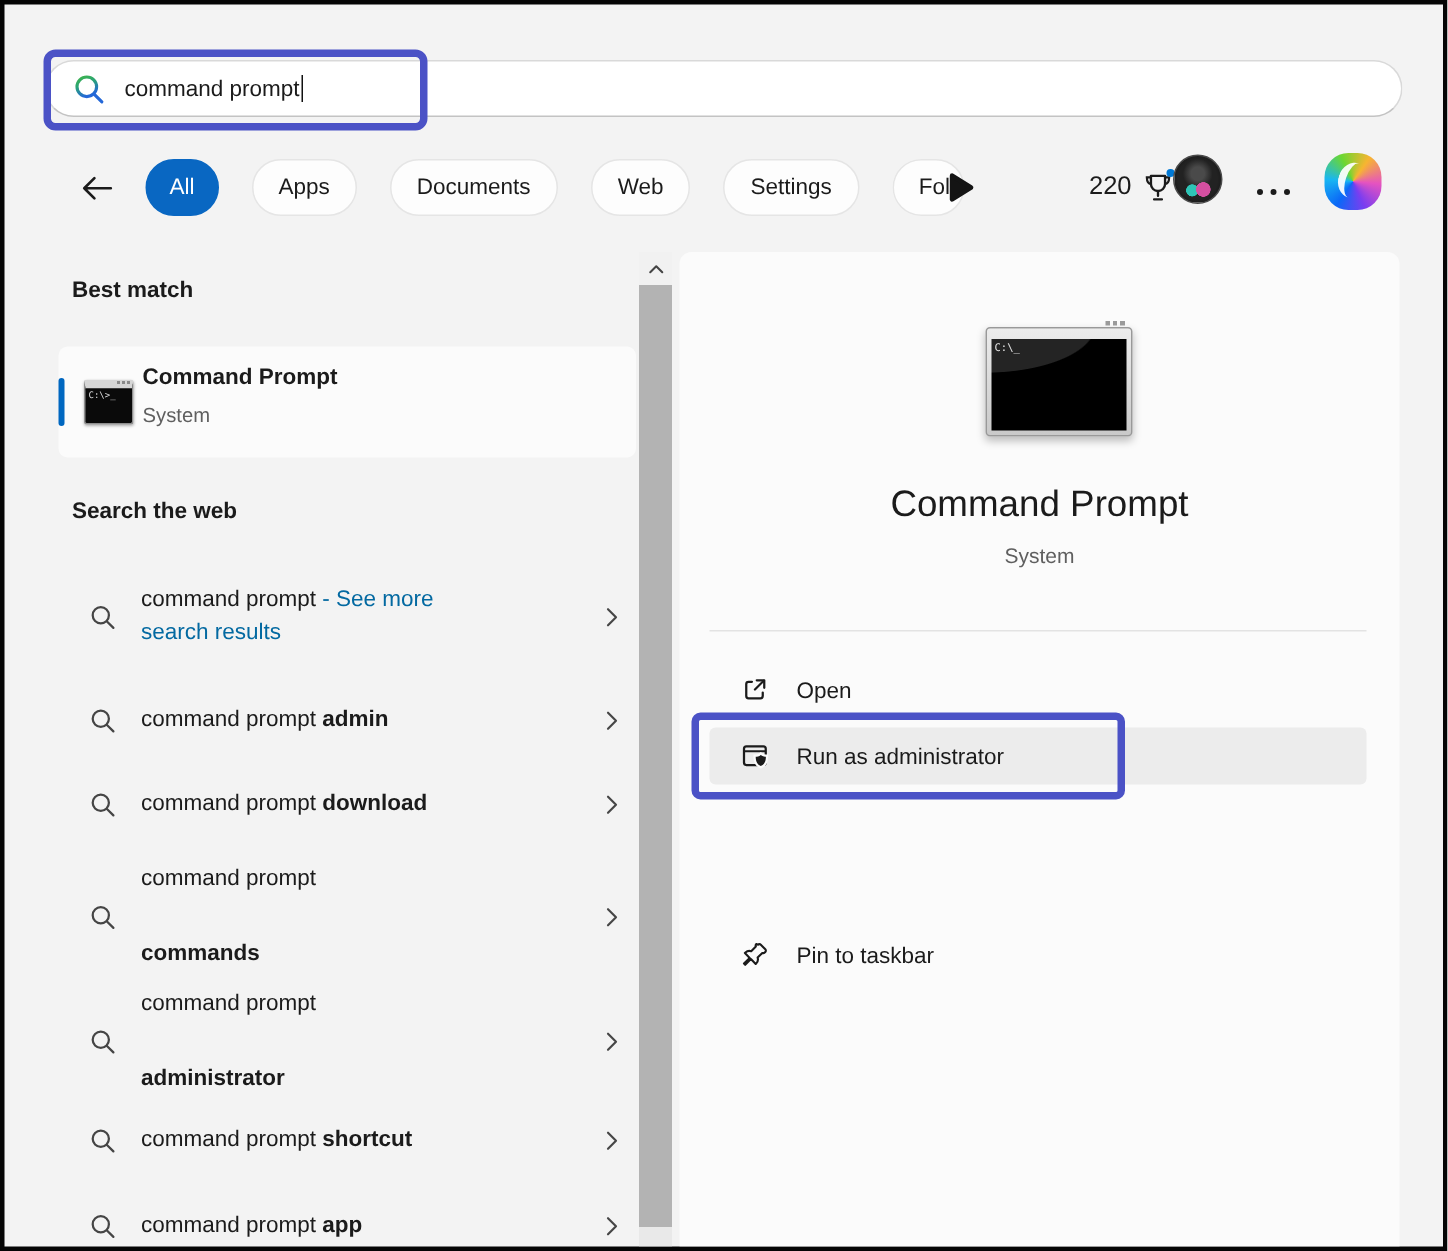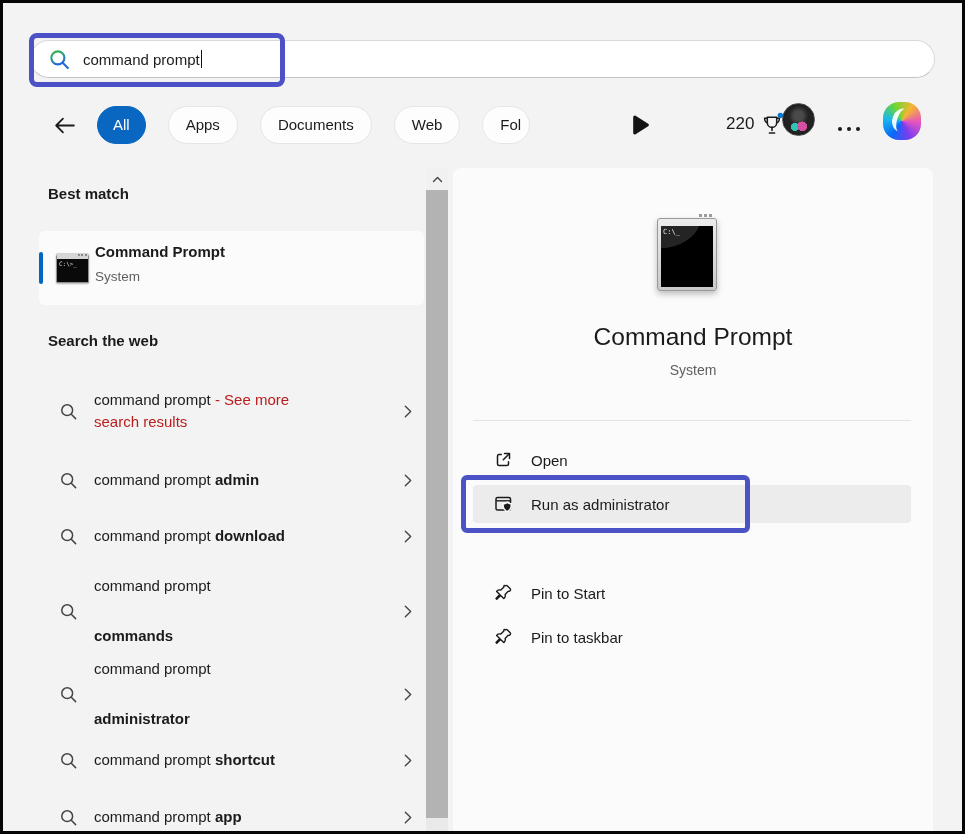--- a/index.html
+++ b/index.html
@@ -45,31 +45,31 @@
   .cmd-sm .p{position:absolute;left:2px;top:1px;font-family:"DejaVu Sans Mono",monospace;font-size:6px;color:#ddd;letter-spacing:0;}
   .cmd-sm .d{position:absolute;right:1px;top:-5px;width:9px;height:2px;
              background:repeating-linear-gradient(90deg,#8a8a8a 0 2px,rgba(0,0,0,0) 2px 3.5px);}
   .bm-title{position:absolute;left:56px;top:12px;font-size:15px;font-weight:700;}
   .bm-sub{position:absolute;left:56px;top:38px;font-size:13.5px;color:#5f5f5f;}
   .sugg{position:absolute;left:36px;width:385px;display:flex;align-items:center;}
   .sugg .mag{flex:none;margin-left:20px;color:#454545;}
   .sugg-text{margin-left:16px;font-size:15px;line-height:1.45;width:272px;}
   .sugg-text .b{font-weight:700;}
   .twoline .b{display:block;margin-top:28px;}
-  .gray{color:#b91c1c;}
+  .gray{color:#0369a1;}
   .gray.block{display:block;}
   .sugg .chev{position:absolute;right:8px;color:#474747;}
   
   .scroll{position:absolute;left:423px;top:165px;width:22px;bottom:0;background:#e9e9e9;}
   .scroll .btn{position:absolute;top:0;left:0;right:0;height:22px;background:#f1f1f1;
                display:flex;align-items:center;justify-content:center;color:#444;}
   .scroll .thumb{position:absolute;top:22px;left:0;right:0;height:628px;background:#b3b3b3;}
   
   .rcard{position:absolute;left:450px;top:165px;width:480px;bottom:0;background:#fbfbfb;border-radius:8px 8px 0 0;}
-  .cmd-lg{position:absolute;left:204px;top:50px;width:60px;height:73px;background:linear-gradient(#ececec,#c9c9c9);
+  .cmd-lg{position:absolute;left:204px;top:50px;width:98px;height:73px;background:linear-gradient(#ececec,#c9c9c9);
           border:1px solid #999;border-radius:3px;box-shadow:0 3px 6px rgba(0,0,0,.25);padding:7px 3px 3px;}
   .cmd-lg .screen{position:relative;width:100%;height:100%;
           background:radial-gradient(150% 95% at -5% -15%, #242424 0 54%, #000 55%);}
   .cmd-lg .p{position:absolute;left:2px;top:2px;font-family:"DejaVu Sans Mono",monospace;font-size:7px;color:#e6e6e6;}
   .cmd-lg .d{position:absolute;right:3px;top:-5px;width:14px;height:2.5px;
              background:repeating-linear-gradient(90deg,#9a9a9a 0 3px,rgba(0,0,0,0) 3px 5px);}
   .r-title{position:absolute;left:0;top:155px;width:100%;text-align:center;font-size:24.5px;font-weight:400;}
   .r-sub{position:absolute;left:0;top:194px;width:100%;text-align:center;font-size:14px;color:#5f5f5f;}
   .r-div{position:absolute;left:20px;right:22px;top:252px;height:1px;background:#e3e3e3;}
   .action{position:absolute;left:20px;right:22px;height:28px;display:flex;align-items:center;font-size:15px;}
@@ -145,20 +145,21 @@
   <div class="backbtn">
       <svg width="25" height="25" viewBox="0 0 24 24">
         <use href="#sym-back"></use>
       </svg>
     </div>
   <div class="tabs">
     <div class="pill active">All</div>
     <div class="pill">Apps</div>
     <div class="pill">Documents</div>
     <div class="pill">Web</div>
+    <div class="pill">Settings</div>
     <div class="pill-clip">
         <div class="pill">Fol</div>
       </div>
   </div>
   <div class="playbtn"><svg width="22" height="22" viewBox="0 0 20 21">
         <use href="#sym-play"></use>
       </svg></div>
   <div class="rewards">
     <span>220</span>
     <svg width="22" height="23" viewBox="0 0 21 22">
@@ -281,26 +282,20 @@
           <use href="#sym-shieldwin"></use>
         </svg>
       <span class="lbl">Run as administrator</span>
     </div>
     <div class="action" style="top:278px">
       <svg class="ic" width="20" height="20" viewBox="0 0 20 20">
           <use href="#sym-open"></use>
         </svg>
       <span class="lbl">Open</span>
     </div>
-    <div class="action" style="top:411px">
-      <svg class="ic" width="20" height="20" viewBox="0 0 20 20">
-          <use href="#sym-pin"></use>
-        </svg>
-      <span class="lbl">Pin to Start</span>
-    </div>
     <div class="action" style="top:455px">
       <svg class="ic" width="20" height="20" viewBox="0 0 20 20">
           <use href="#sym-pin"></use>
         </svg>
       <span class="lbl">Pin to taskbar</span>
     </div>
   </div>
   <div class="ann ann-admin"></div>
 
 </div>

